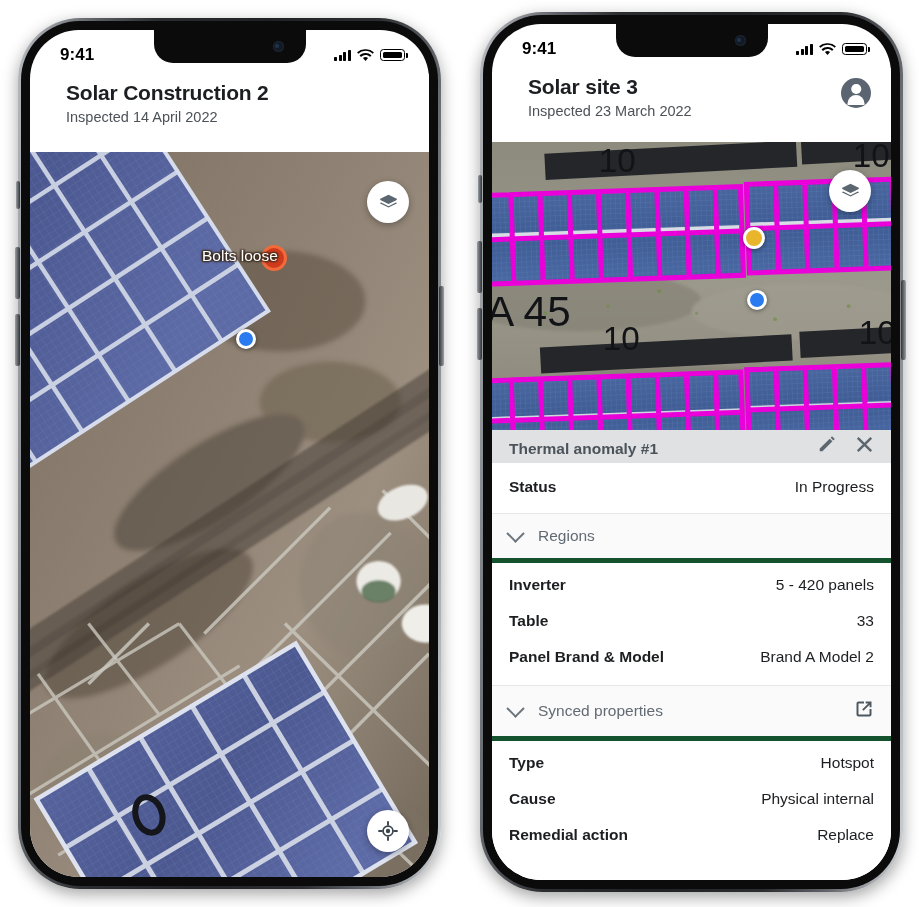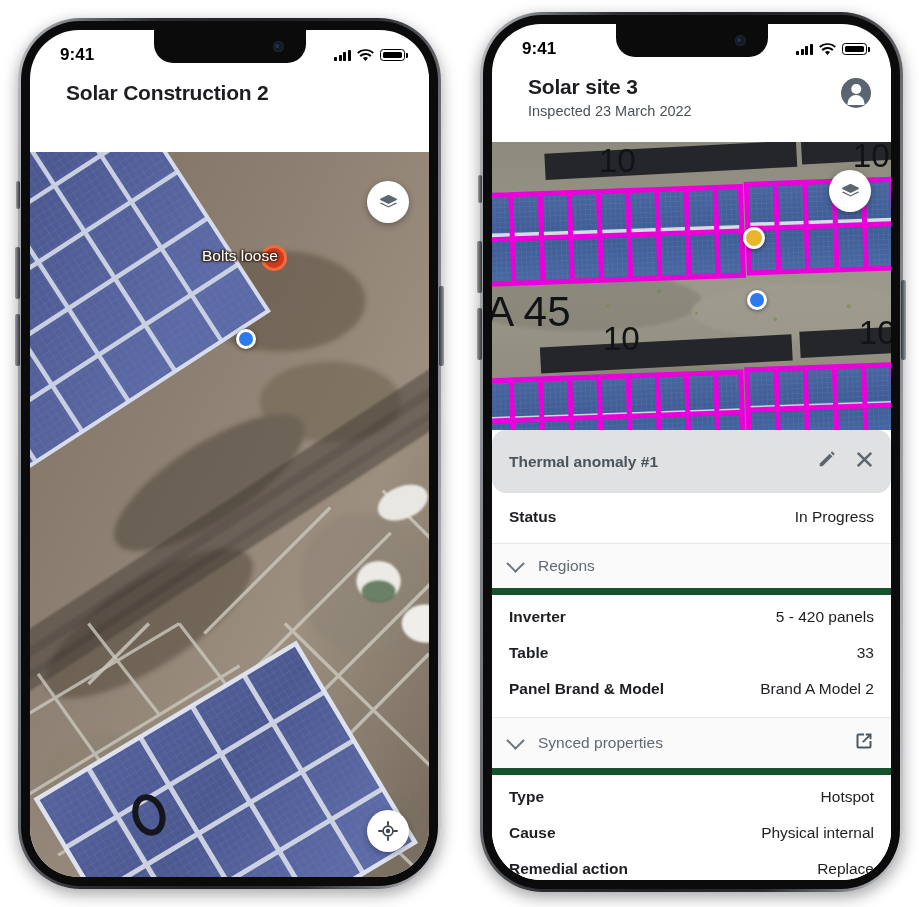--- a/index.html
+++ b/index.html
@@ -85,24 +85,24 @@
               border:3.5px solid #fff; box-sizing:border-box; box-shadow:0 1px 4px rgba(0,0,0,.45); z-index:11;}
   .gold-dot { position:absolute; width:22px;height:22px;border-radius:50%;background:#e8b52b;
               border:3px solid #fff; box-sizing:border-box; box-shadow:0 1px 4px rgba(0,0,0,.45); z-index:11;}
   .red-marker{ position:absolute; width:26px;height:26px;border-radius:50%;background:#cf3a1c;
               border:3.5px solid #f16a3c; box-sizing:border-box; z-index:10;}
   .map-label { position:absolute; z-index:13; color:#fff; font-size:15.5px; font-weight:400; white-space:nowrap;
                text-shadow: -1.4px -1.4px 1.6px #3a2a1c, 1.4px -1.4px 1.6px #3a2a1c, -1.4px 1.4px 1.6px #3a2a1c, 1.4px 1.4px 1.6px #3a2a1c;}
 
   
   .panel { position:absolute; left:0; right:0; bottom:0; background:#fff; z-index:20; }
-  .panel-head { background:#e0e1e2; padding:20px 17px; display:flex;align-items:center;justify-content:space-between;border-radius:14px; }
+  .panel-head { background:#e0e1e2; padding:5px 17px; display:flex;align-items:flex-end;justify-content:space-between; }
   .panel-head .t { font-size:15.5px; font-weight:700; color:#4b535b; }
   .panel-head .acts { display:flex; align-items:center; gap:19px; }
-  .sect-head { background:#fafafa; border-top:1px solid #e6e7e8; border-bottom:7px solid #14532d;
+  .sect-head { background:#fafafa; border-top:1px solid #e6e7e8; border-bottom:5px solid #14532d;
                padding:13px 17px; display:flex;align-items:center;justify-content:space-between; }
   .sect-head .lbl { font-size:15.5px; color:#626a73; display:flex;align-items:center;gap:16px;}
   .rowgrp { padding:4px 17px 10px 17px; }
   .kvrow { display:flex;align-items:center;justify-content:space-between; padding:9px 0; }
   .kvrow .k { font-size:15.5px; font-weight:700; color:#1c1e21; }
   .kvrow .v { font-size:15.5px; color:#1c1e21; }
 
   .chev { width:11px;height:11px;border-right:2px solid #6b737b;border-bottom:2px solid #6b737b;
           transform:rotate(45deg) translate(-2px,-2px); flex:none; }
 </style>
@@ -244,20 +244,21 @@
         </div>
 
         <div class="red-marker" style="left:231px; top:93px;"></div>
         <span class="map-label" style="left:172px; top:95px;">Bolts loose</span>
 
         <div class="blue-dot" style="left:206px; top:177px;"></div>
       </div>
 
       <div class="appbar">
         <div class="title">Solar Construction 2</div>
+        <div class="sub">Inspected 14 April 2022</div>
       </div>
 
       <div class="statusbar">
         <span class="sb-time">9:41</span>
         <span class="sb-icons">
           <span class="bars">
               <i></i>
               <i></i>
               <i></i>
               <i></i>

